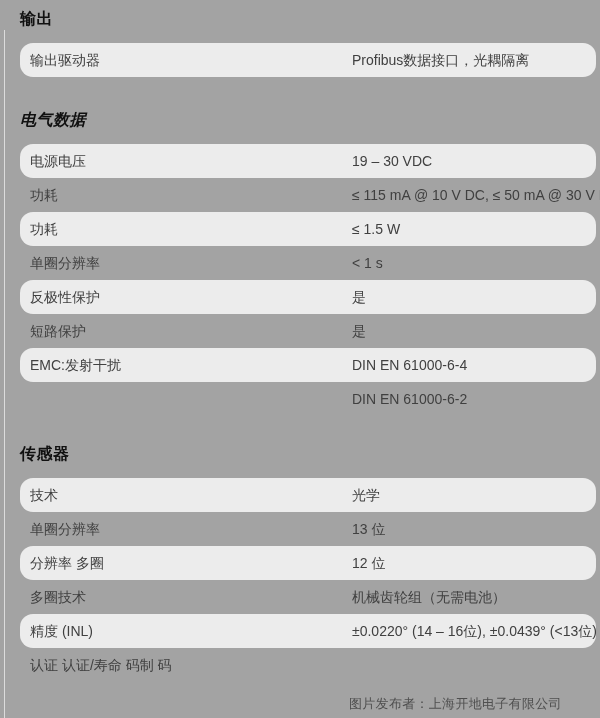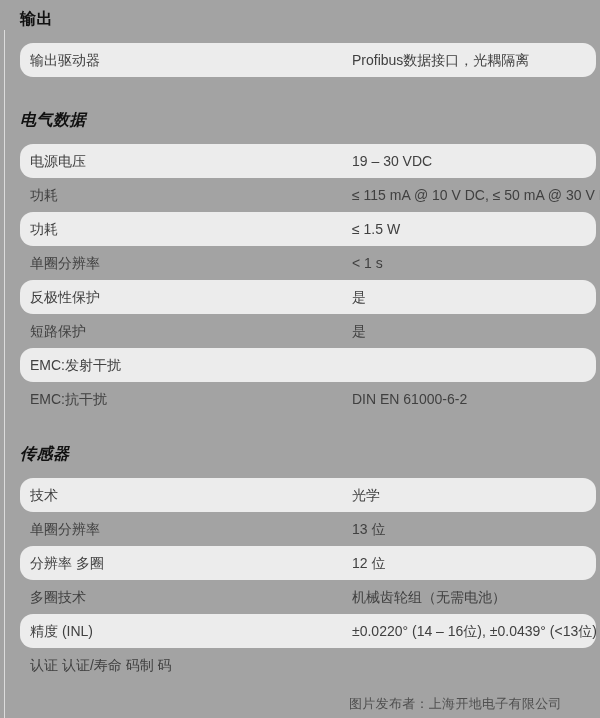--- a/index.html
+++ b/index.html
@@ -34,21 +34,21 @@
   .section-title {
     font-size: 16px;
     line-height: 20px;
     font-weight: 700;
     color: #111111;
     margin: 0;
     letter-spacing: 0.5px;
   }
   .spec-section:nth-of-type(1) .section-title { margin-top: 9px; }
   .spec-section:nth-of-type(2) .section-title { margin-top: 33px; font-style: italic; }
-  .spec-section:nth-of-type(3) .section-title { margin-top: 28px; font-style: italic; }
+  .spec-section:nth-of-type(3) .section-title { margin-top: 28px; }
   .rows {
     margin-top: 14px;
     margin-right: 4px;
   }
   .spec-row {
     position: relative;
     height: 34px;
     line-height: 34px;
     font-size: 14px;
     white-space: nowrap;
@@ -124,24 +124,24 @@
     <div class="row-value">是</div>
   </div>
 
   <div class="spec-row">
     <div class="row-label">短路保护</div>
     <div class="row-value">是</div>
   </div>
 
   <div class="spec-row">
     <div class="row-label">EMC:发射干扰</div>
+    <div class="row-value">DIN EN 61000-6-4</div>
   </div>
 
   <div class="spec-row">
-    <div class="row-label">EMC:抗干扰</div>
     <div class="row-value">DIN EN 61000-6-2</div>
   </div>
 
 </div>
   </section>
 
   <section class="spec-section">
     <h2 class="section-title">传感器</h2>
     <div class="rows">
   <div class="spec-row">

